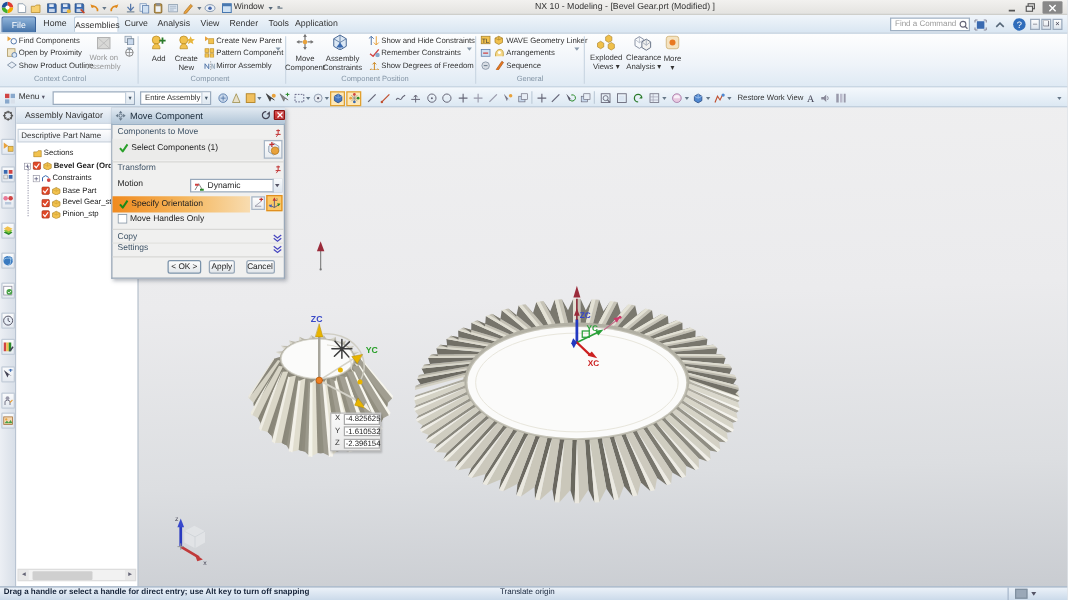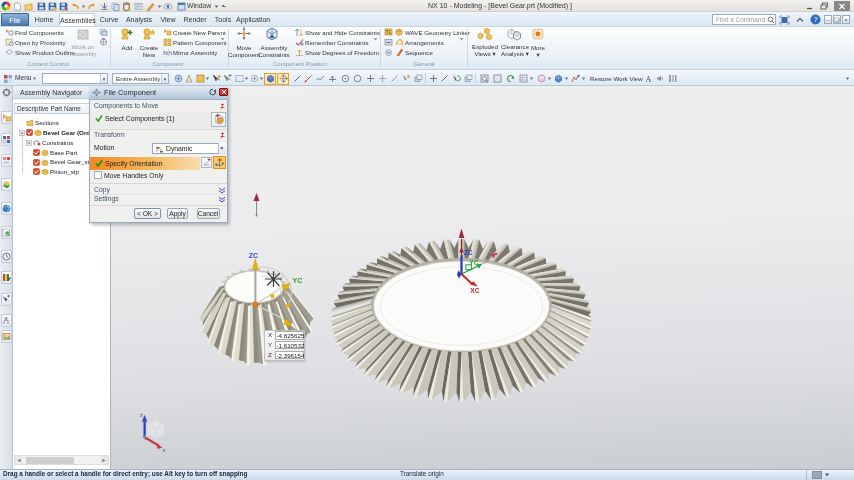--- a/index.html
+++ b/index.html
@@ -906,21 +906,21 @@
 <path d="M8 27.3h5.2M10.6 24.7v5.2" stroke="#999" stroke-width="0.8"></path>
 <text x="6" y="6.5" font-size="5.5" fill="#445" font-family="Liberation Sans">z</text>
 <text x="28.5" y="42" font-size="5.5" fill="#445" font-family="Liberation Sans">x</text>
 </svg>
 <div id="dialog" class="abs"></div>
 <div class="abs" style="left:89px;top:86px;width:139px;height:14px;background:linear-gradient(#e2eaf2,#b2c6d8);border-bottom:1px solid #9ab0c4;"></div>
 <svg class="abs" style="left:92px;top:88px" width="9" height="9" viewBox="0 0 9 9">
     <path d="M4.5 0.5L6 2.5H3zM4.5 8.5L6 6.5H3zM0.5 4.5L2.5 3v3zM8.5 4.5L6.5 3v3z" fill="#667788"></path>
     <circle cx="4.5" cy="4.5" r="1.3" fill="none" stroke="#667788" stroke-width="0.8"></circle>
   </svg>
-<div class="abs" style="left:104px;top:88px;font-size:7.4px;color:#1a2a3a;">File Component</div>
+<div class="abs" style="left:104px;top:88px;font-size:7.4px;color:#1a2a3a;">Move Component</div>
 <svg class="abs" style="left:209px;top:88px" width="8" height="8" viewBox="0 0 8 8">
     <path d="M6.5 4A2.8 2.8 0 1 1 4 1.3" fill="none" stroke="#445" stroke-width="1"></path>
     <path d="M6.8 1l.2 3-2.8-.6z" fill="#445"></path>
   </svg>
 <div class="abs" style="left:219px;top:87.5px;width:8.5px;height:8.5px;background:linear-gradient(#e05858,#c02020);border:1px solid #901010;border-radius:1px;"></div>
 <svg class="abs" style="left:220.5px;top:89px" width="6" height="6" viewBox="0 0 6 6">
     <path d="M1 1l4 4M5 1L1 5" stroke="#fff" stroke-width="1"></path>
   </svg>
 <div class="abs" style="left:89px;top:100px;width:139px;height:123px;background:#f0f0ef;border:1px solid #9aa8b8;border-top:none;"></div>
 <div class="abs" style="left:94px;top:102px;font-size:6.8px;color:#3d5266;">Components to Move</div>

